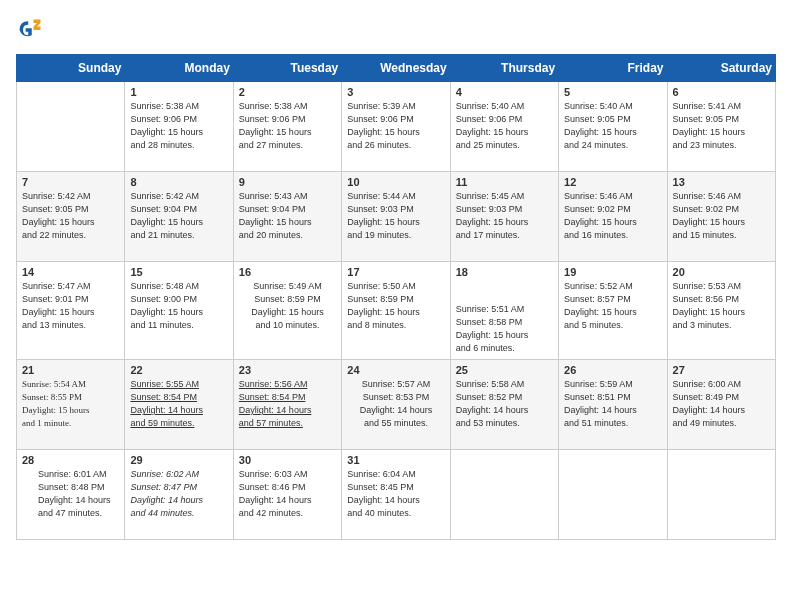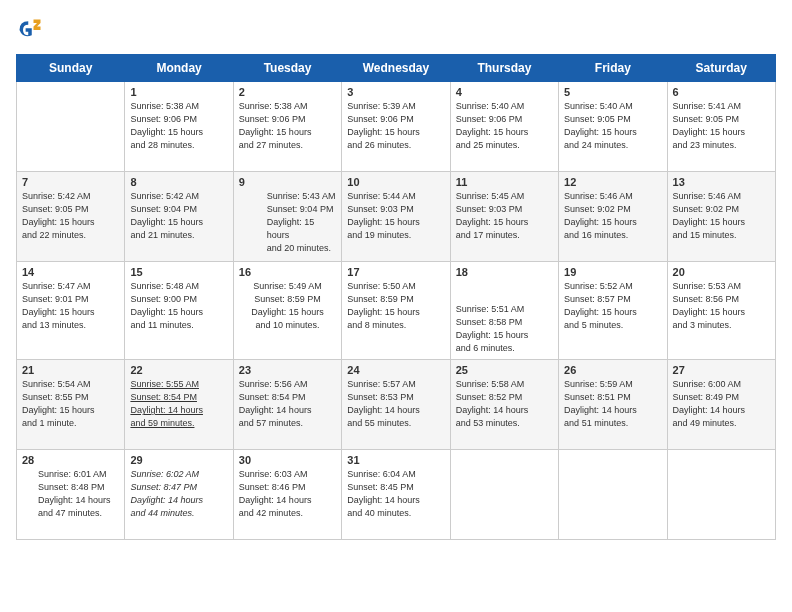--- a/index.html
+++ b/index.html
@@ -50,21 +50,21 @@
       width: 100%;
       border-collapse: collapse;
       table-layout: fixed;
     }
     thead tr th {
       background-color: #1a5fac;
       color: #fff;
       font-size: 12px;
       font-weight: bold;
       padding: 6px 3px;
-      text-align: center;
+      text-align: right;
       border: 1px solid #1a5fac;
     }
     tbody tr td {
       border: 1px solid #ccc;
       vertical-align: top;
       padding: 4px 5px;
       font-size: 9.5px;
       color: #333;
       min-height: 90px;
       height: 90px;
@@ -176,21 +176,21 @@
         </td>
         <td>
           <span class="day-number">8</span>
           <div class="day-info" style="white-space: pre-line;">Sunrise: 5:42 AM
 Sunset: 9:04 PM
 Daylight: 15 hours
 and 21 minutes.</div>
         </td>
         <td>
           <span class="day-number">9</span>
-          <div class="day-info" style="white-space: pre-line; margin-left: 28px;">Sunrise: 5:43 AM
+          <div class="day-info" style="white-space: pre-line;">Sunrise: 5:43 AM
 Sunset: 9:04 PM
 Daylight: 15 hours
 and 20 minutes.</div>
         </td>
         <td>
           <span class="day-number">10</span>
           <div class="day-info" style="white-space: pre-line;">Sunrise: 5:44 AM
 Sunset: 9:03 PM
 Daylight: 15 hours
 and 19 minutes.</div>
@@ -264,42 +264,42 @@
           <span class="day-number">20</span>
           <div class="day-info" style="white-space: pre-line;">Sunrise: 5:53 AM
 Sunset: 8:56 PM
 Daylight: 15 hours
 and 3 minutes.</div>
         </td>
       </tr>
       <tr>
         <td>
           <span class="day-number">21</span>
-          <div class="day-info" style="white-space: pre-line;">Sunrise: 5:54 AM
+          <div class="day-info" style="white-space: pre-line; font-family: Liberation Serif, serif;">Sunrise: 5:54 AM
 Sunset: 8:55 PM
 Daylight: 15 hours
 and 1 minute.</div>
         </td>
         <td>
           <span class="day-number">22</span>
           <div class="day-info" style="white-space: pre-line; text-decoration: underline;">Sunrise: 5:55 AM
 Sunset: 8:54 PM
 Daylight: 14 hours
 and 59 minutes.</div>
         </td>
         <td>
           <span class="day-number">23</span>
-          <div class="day-info" style="white-space: pre-line;">Sunrise: 5:56 AM
+          <div class="day-info" style="white-space: pre-line; text-decoration: underline;">Sunrise: 5:56 AM
 Sunset: 8:54 PM
 Daylight: 14 hours
 and 57 minutes.</div>
         </td>
         <td>
           <span class="day-number">24</span>
-          <div class="day-info" style="white-space: pre-line;">Sunrise: 5:57 AM
+          <div class="day-info" style="white-space: pre-line; text-align: center;">Sunrise: 5:57 AM
 Sunset: 8:53 PM
 Daylight: 14 hours
 and 55 minutes.</div>
         </td>
         <td>
           <span class="day-number">25</span>
           <div class="day-info" style="white-space: pre-line;">Sunrise: 5:58 AM
 Sunset: 8:52 PM
 Daylight: 14 hours
 and 53 minutes.</div>

